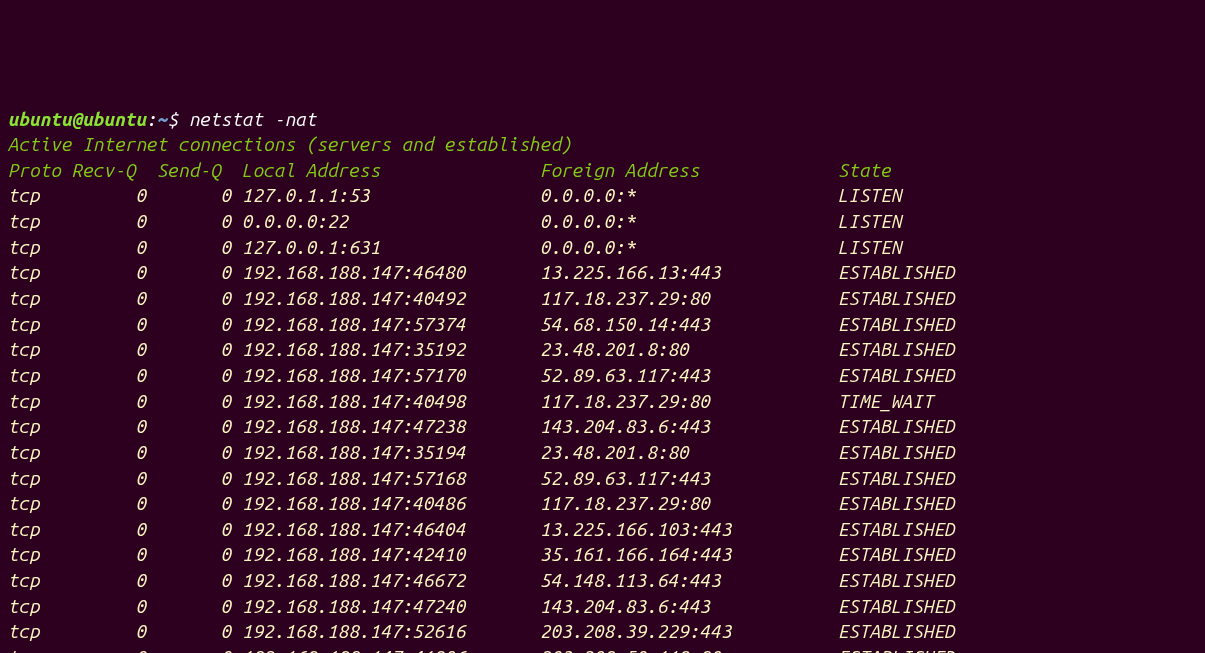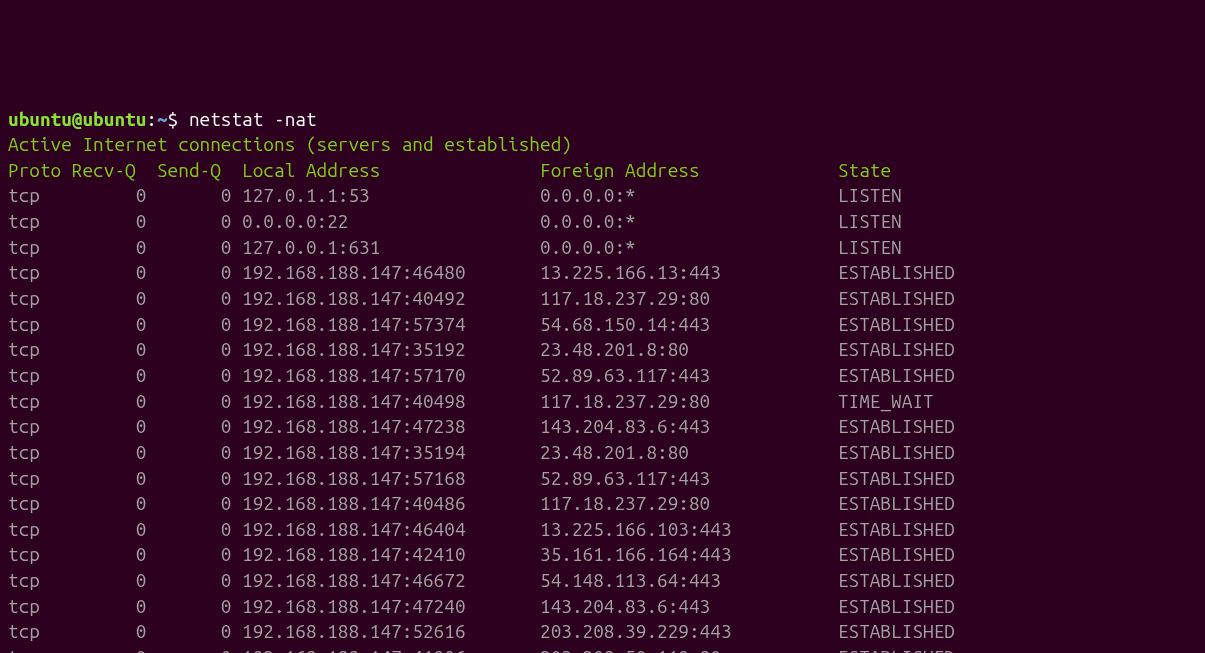--- a/index.html
+++ b/index.html
@@ -36,24 +36,25 @@
     .prompt-dollar {
       color: #ffffff;
     }
     .command {
       color: #ffffff;
     }
     .header-line {
       color: #84cc16;
     }
     .row {
-      color: #a3a3a3;
+      color: #fef9c3;
     }
     .line {
       display: block;
+      font-style: italic;
     }
   </style>
 </head>
 <body>
 
 
 
 <div><span class="line"><span class="prompt-user">ubuntu</span><span class="prompt-at">@</span><span class="prompt-host">ubuntu</span><span class="prompt-colon">:</span><span class="prompt-path">~</span><span class="prompt-dollar">$ </span><span class="command">netstat -nat</span></span><span class="line header-line">Active Internet connections (servers and established)</span><span class="line header-line" id="columns-header">Proto Recv-Q  Send-Q  Local Address               Foreign Address             State</span><span id="rows-container"><span class="line row">tcp         0       0 127.0.1.1:53                0.0.0.0:*                   LISTEN</span><span class="line row">tcp         0       0 0.0.0.0:22                  0.0.0.0:*                   LISTEN</span><span class="line row">tcp         0       0 127.0.0.1:631               0.0.0.0:*                   LISTEN</span><span class="line row">tcp         0       0 192.168.188.147:46480       13.225.166.13:443           ESTABLISHED</span><span class="line row">tcp         0       0 192.168.188.147:40492       117.18.237.29:80            ESTABLISHED</span><span class="line row">tcp         0       0 192.168.188.147:57374       54.68.150.14:443            ESTABLISHED</span><span class="line row">tcp         0       0 192.168.188.147:35192       23.48.201.8:80              ESTABLISHED</span><span class="line row">tcp         0       0 192.168.188.147:57170       52.89.63.117:443            ESTABLISHED</span><span class="line row">tcp         0       0 192.168.188.147:40498       117.18.237.29:80            TIME_WAIT</span><span class="line row">tcp         0       0 192.168.188.147:47238       143.204.83.6:443            ESTABLISHED</span><span class="line row">tcp         0       0 192.168.188.147:35194       23.48.201.8:80              ESTABLISHED</span><span class="line row">tcp         0       0 192.168.188.147:57168       52.89.63.117:443            ESTABLISHED</span><span class="line row">tcp         0       0 192.168.188.147:40486       117.18.237.29:80            ESTABLISHED</span><span class="line row">tcp         0       0 192.168.188.147:46404       13.225.166.103:443          ESTABLISHED</span><span class="line row">tcp         0       0 192.168.188.147:42410       35.161.166.164:443          ESTABLISHED</span><span class="line row">tcp         0       0 192.168.188.147:46672       54.148.113.64:443           ESTABLISHED</span><span class="line row">tcp         0       0 192.168.188.147:47240       143.204.83.6:443            ESTABLISHED</span><span class="line row">tcp         0       0 192.168.188.147:52616       203.208.39.229:443          ESTABLISHED</span><span class="line row">tcp         0       0 192.168.188.147:41906       203.208.50.119:80           ESTABLISHED</span></span></div>
 
 

